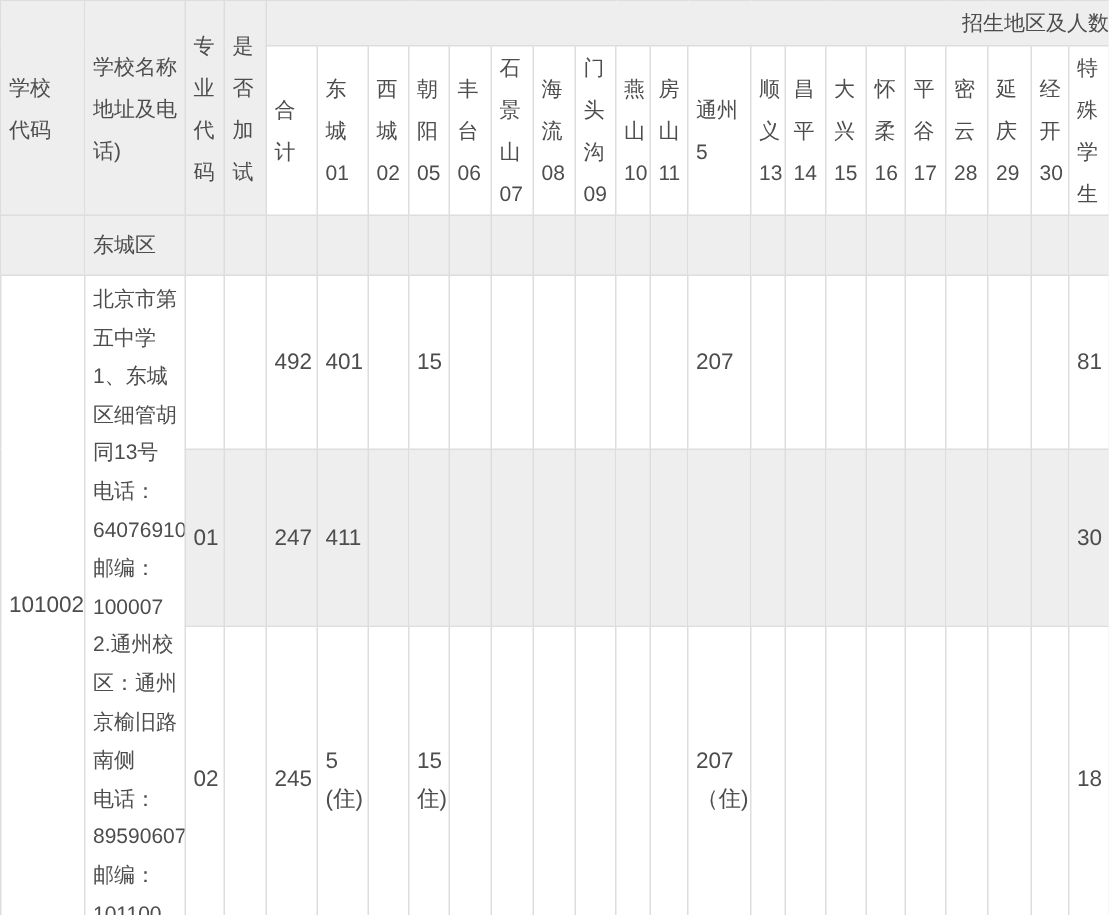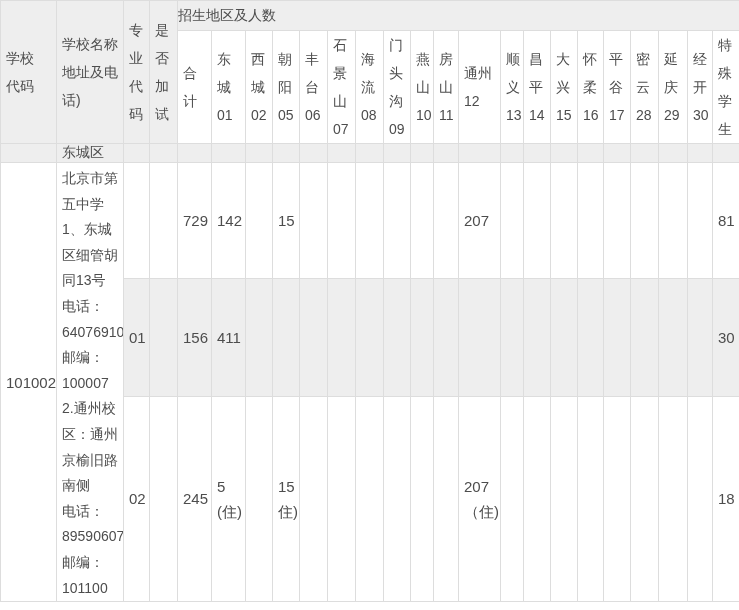--- a/index.html
+++ b/index.html
@@ -24,21 +24,21 @@
     overflow: hidden;
     font-weight: normal;
     font-size: 14px;
   }
   th.fixedhead {
     background: #eeeeee;
     line-height: 28px;
   }
   th.band {
     background: #eeeeee;
-    text-align: left;
+    text-align: right;
     padding: 0;
   }
   th.sub {
     background: #ffffff;
     line-height: 28px;
   }
   td { background: #ffffff; }
   tr.shade td { background: #eeeeee; }
   td.code-cell {
     font-size: 15px;
@@ -130,21 +130,21 @@
 头
 沟
 09</th>
         <th class="sub">燕
 山
 10</th>
         <th class="sub">房
 山
 11</th>
         <th class="sub">通州
-12</th>
+5</th>
         <th class="sub">顺
 义
 13</th>
         <th class="sub">昌
 平
 14</th>
         <th class="sub">大
 兴
 15</th>
         <th class="sub">怀
@@ -161,21 +161,21 @@
 29</th>
         <th class="sub">经
 开
 30</th>
         <th class="sub">特
 殊
 学
 生</th>
       </tr>
 
-  <tr class="shade" id="section-row" style="height:19px">
+  <tr class="shade" id="section-row" style="height:40px">
     <td></td>
     <td>东城区</td>
     <td></td>
     <td></td>
   <td></td>
         <td></td>
         <td></td>
         <td></td>
         <td></td>
         <td></td>
@@ -209,22 +209,22 @@
 2.通州校
 区：通州
 京榆旧路
 南侧
 电话：
 89590607
 邮编：
 101100</td>
     <td class="major"></td>
     <td></td>
-  <td class="val">729</td>
-        <td class="val">142</td>
+  <td class="val">492</td>
+        <td class="val">401</td>
         <td class="val"></td>
         <td class="val">15</td>
         <td class="val"></td>
         <td class="val"></td>
         <td class="val"></td>
         <td class="val"></td>
         <td class="val"></td>
         <td class="val"></td>
         <td class="val">207</td>
         <td class="val"></td>
@@ -234,21 +234,21 @@
         <td class="val"></td>
         <td class="val"></td>
         <td class="val"></td>
         <td class="val"></td>
         <td class="val">81</td>
       </tr>
 
   <tr class="shade" id="data-row-1" style="height:117px">
     <td class="major">01</td>
     <td></td>
-  <td class="val">156</td>
+  <td class="val">247</td>
         <td class="val">411</td>
         <td class="val"></td>
         <td class="val"></td>
         <td class="val"></td>
         <td class="val"></td>
         <td class="val"></td>
         <td class="val"></td>
         <td class="val"></td>
         <td class="val"></td>
         <td class="val"></td>

